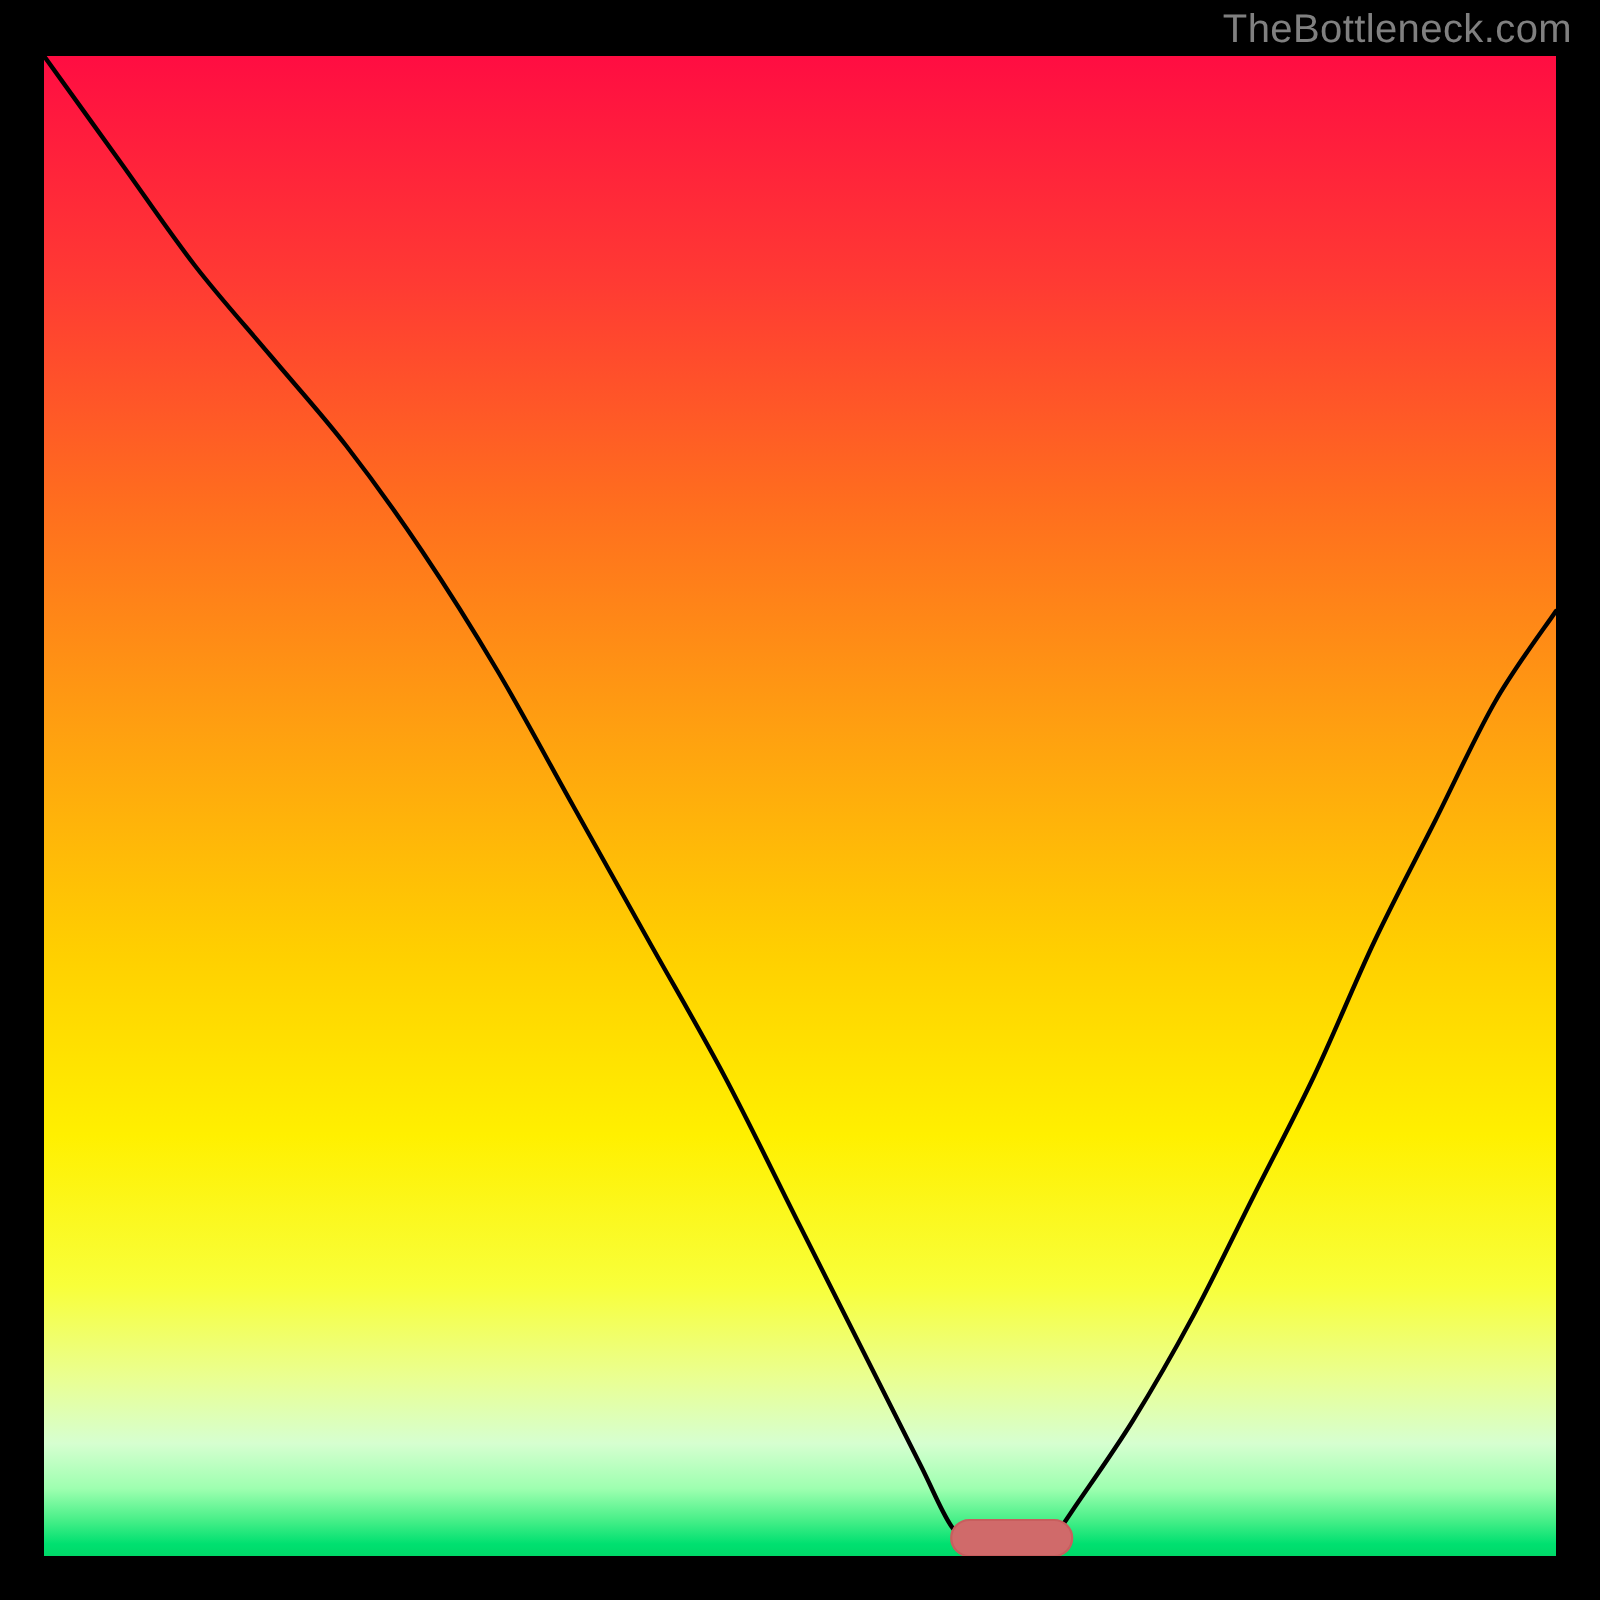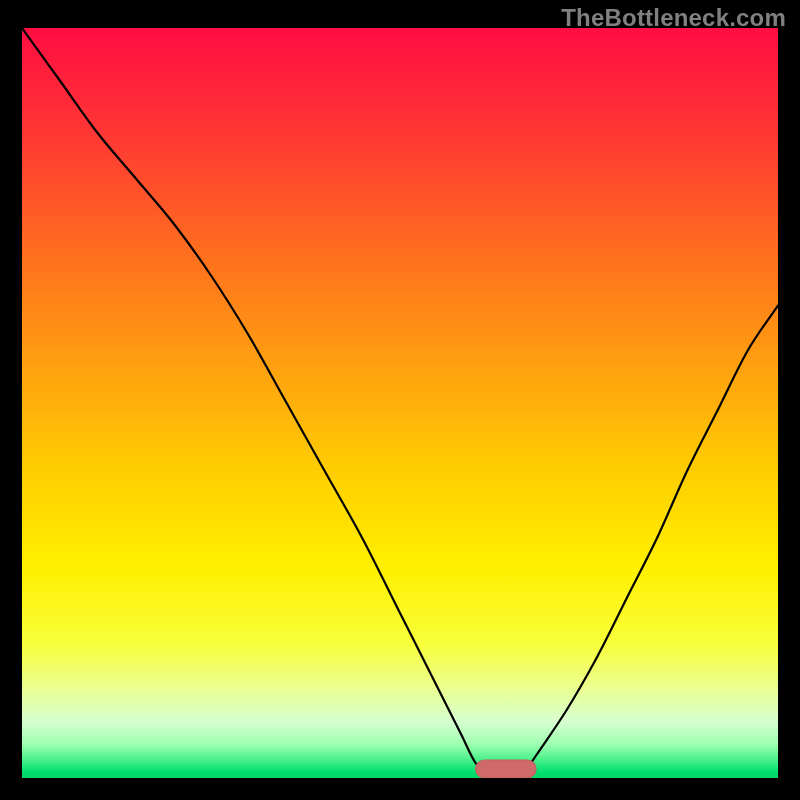--- a/index.html
+++ b/index.html
@@ -14,22 +14,22 @@
     position: relative;
     width: 800px;
     height: 800px;
     background: #000;
   }
   .watermark {
     position: absolute;
     top: 4px;
     right: 14px;
     font-family: Arial, Helvetica, sans-serif;
-    font-size: 24px;
-    font-weight: 700;
+    font-size: 20px;
+    font-weight: 400;
     color: #808080;
     letter-spacing: 0.2px;
   }
   svg.plot {
     position: absolute;
     left: 22px;
     top: 28px;
     width: 756px;
     height: 750px;
     display: block;

